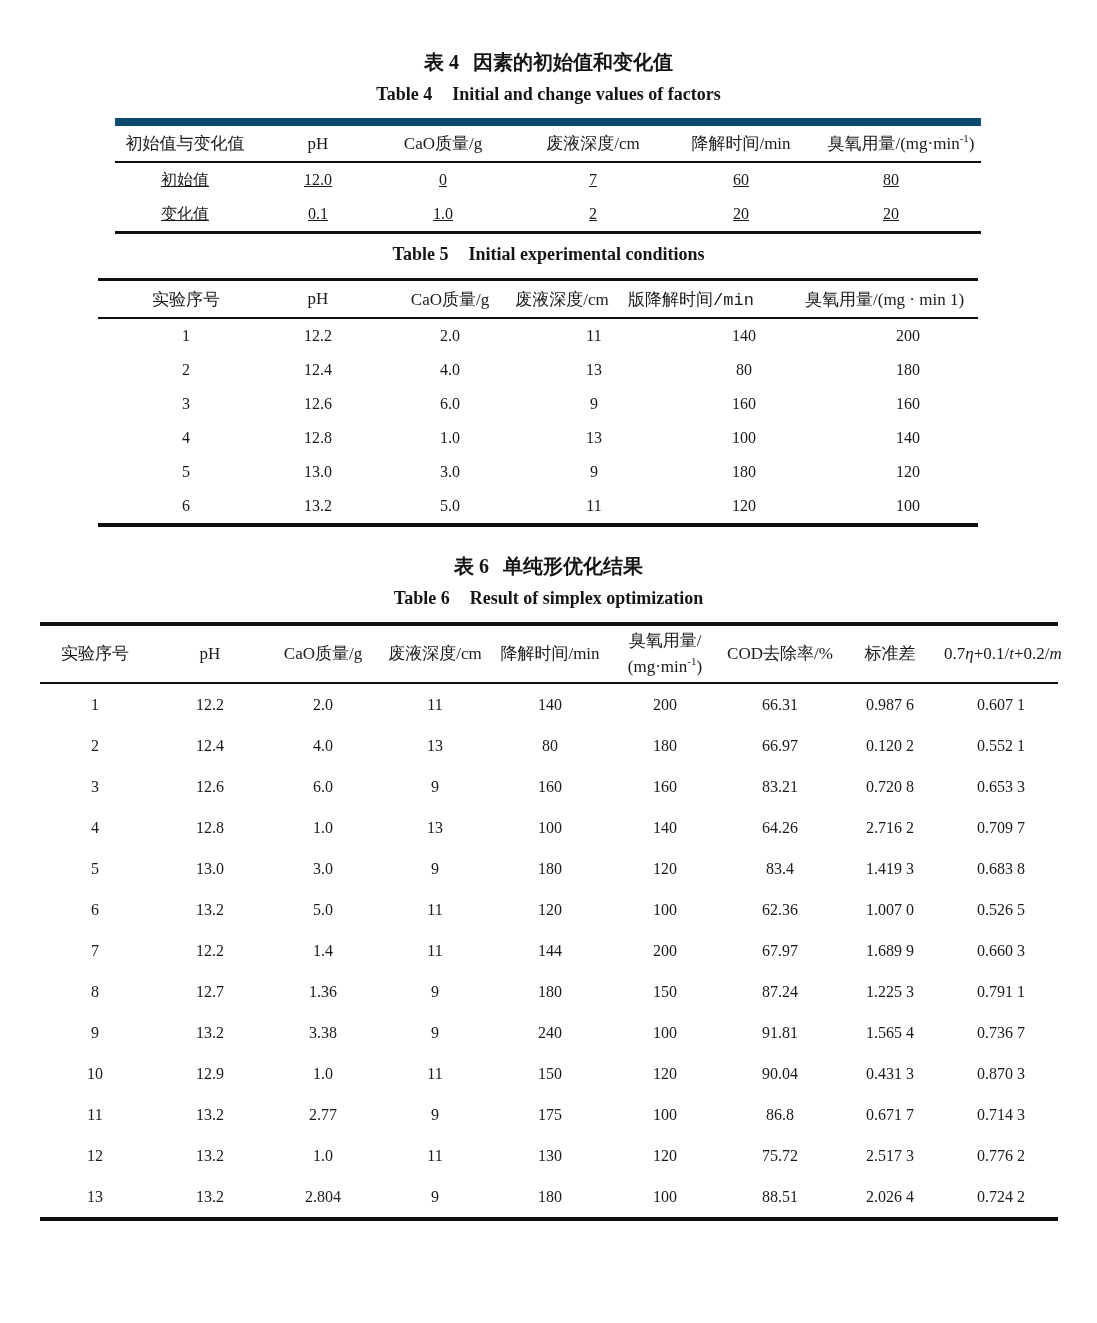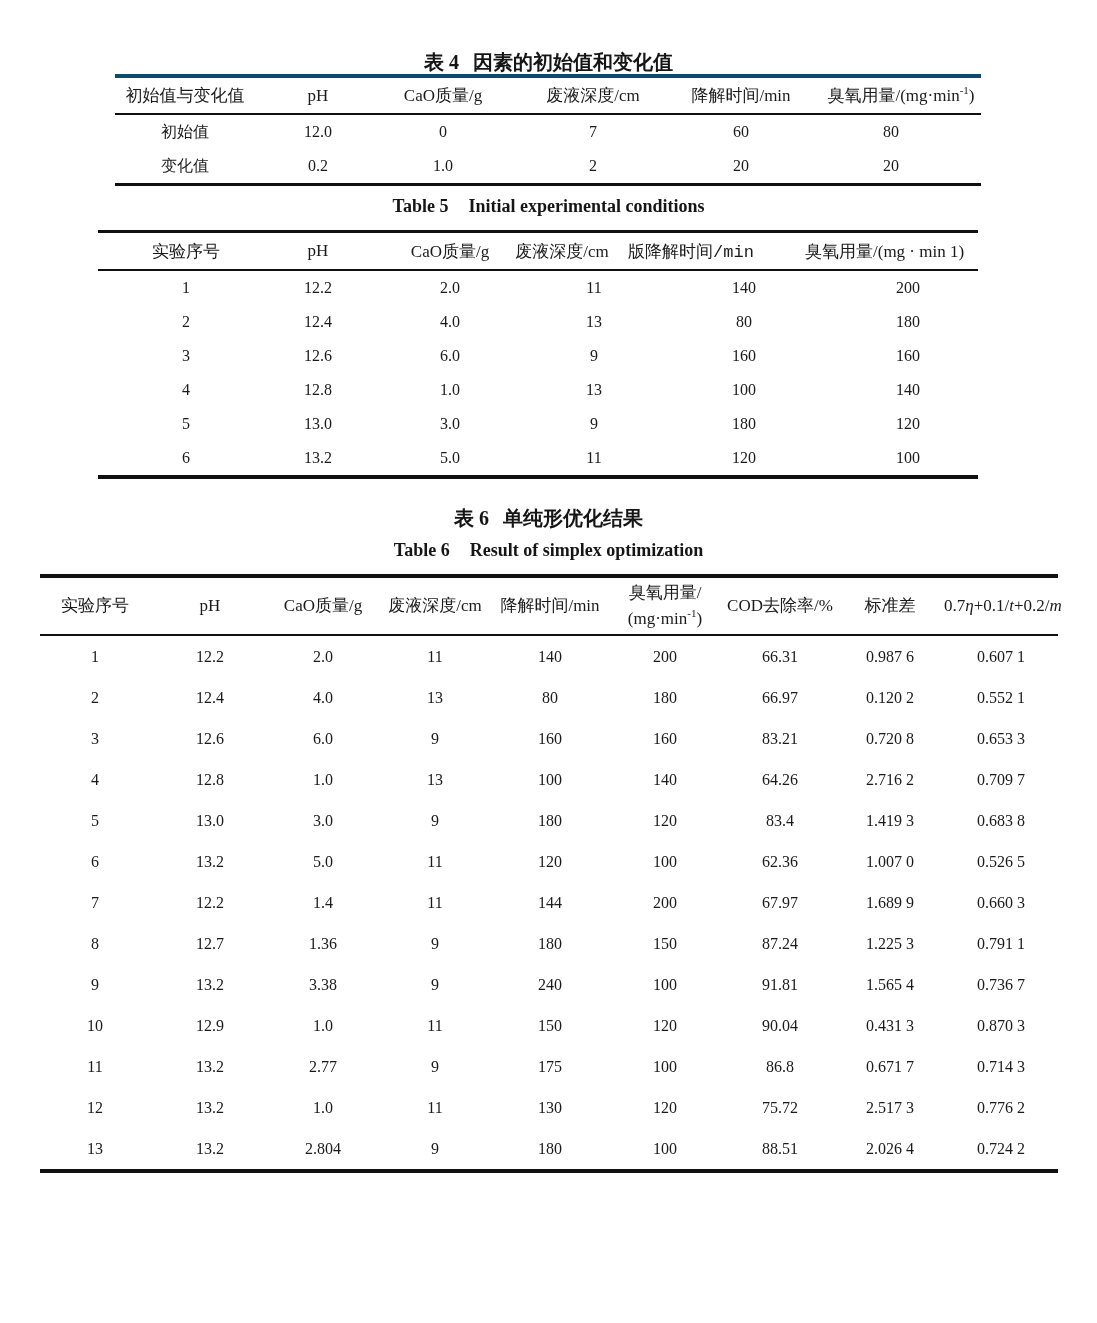--- a/index.html
+++ b/index.html
@@ -46,22 +46,23 @@
   }
   table.datatable th { font-size: 17px; }
   table.datatable td { font-size: 16px; }
   .h { display: inline-block; }
   sup { font-size: 11px; }
 
   
   #t4 {
     width: 866px;
     margin: 0 0 0 115px;
-    border-top: 4px solid #0c4a6e;
+    border-top: 8px solid #0c4a6e;
     border-bottom: 3px solid #101010;
+    text-decoration: underline;
   }
   #t4 thead th { height: 35px; border-bottom: 2px solid #101010; }
   #t4 tbody td { height: 34px; margin-top: 12px; }
   #t4 th:nth-child(6) .h { transform: translateX(10px); }
 
   
   #sec5 .tbl-title-zh { margin-top: 26px; }
   #t5 {
     width: 880px;
     margin: 4px 0 0 98px;
@@ -86,20 +87,23 @@
   #t6 tbody td { height: 41px; }
 </style>
 </head>
 <body>
 
 <div class="page">
 
   <section id="sec4">
     <div class="tbl-title-zh">
       <span class="t-label">表 4</span><span>因素的初始值和变化值</span>
+    </div>
+    <div class="tbl-title-en">
+      <span class="t-label">Table 4</span><span>Initial and change values of factors</span>
     </div>
     <table id="t4" class="datatable">
       <colgroup>
         <col style="width:140px">
           <col style="width:126px">
           <col style="width:124px">
         <col style="width:176px">
           <col style="width:120px">
           <col style="width:180px">
       </colgroup>
@@ -117,21 +121,21 @@
           <tr>
             <td>初始值</td>
             <td>12.0</td>
             <td>0</td>
             <td>7</td>
             <td>60</td>
             <td>80</td>
           </tr>
           <tr>
             <td>变化值</td>
-            <td>0.2</td>
+            <td>0.1</td>
             <td>1.0</td>
             <td>2</td>
             <td>20</td>
             <td>20</td>
           </tr>
         </tbody>
     </table>
   </section>
 
   <section id="sec5">

